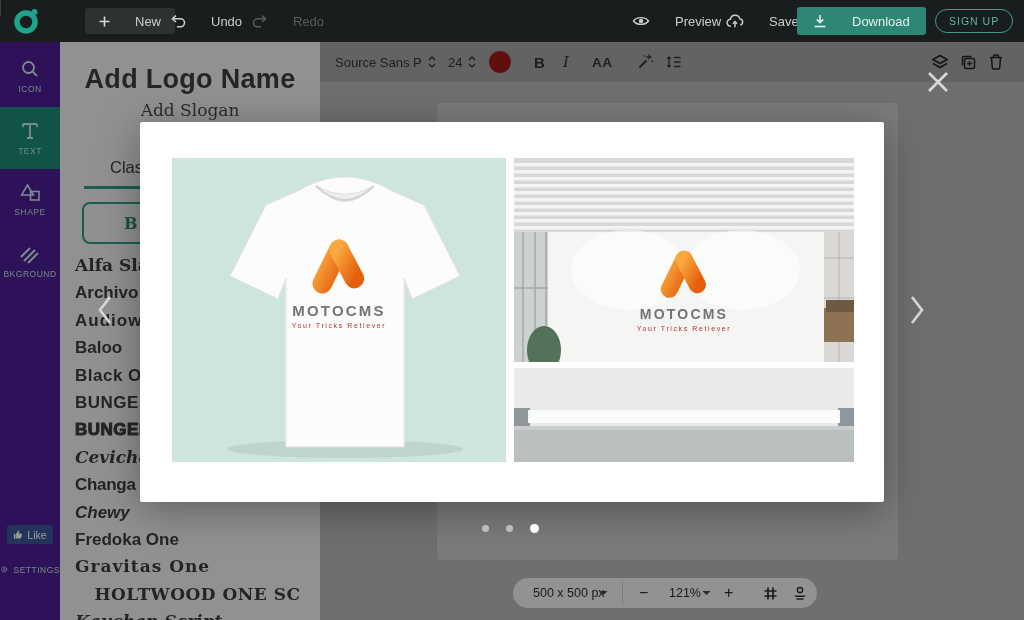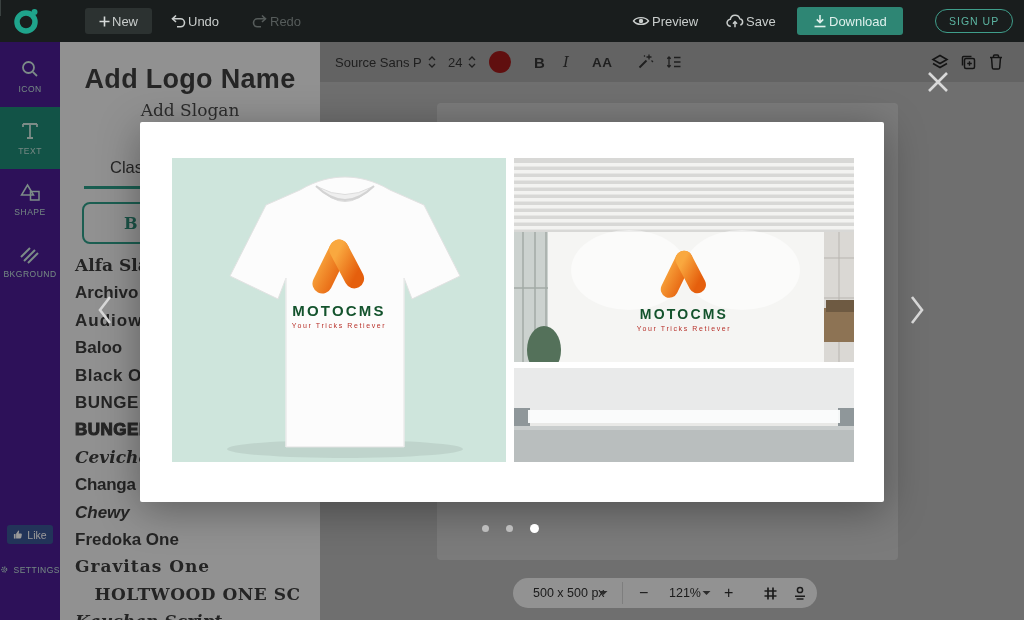--- a/index.html
+++ b/index.html
@@ -3,21 +3,21 @@
 <meta charset="utf-8">
 <style>
   * { margin:0; padding:0; box-sizing:border-box; }
   html,body { width:1024px; height:620px; overflow:hidden; background:#191d1d;
     font-family:"Liberation Sans", sans-serif; }
 
   
   .topbar { position:absolute; left:0; top:0; width:1024px; height:42px;
     background:#191d1d; z-index:100; }
   .tb-item { position:absolute; top:0; height:42px; display:flex; align-items:center;
-    gap:2px; color:#c9cdcc; font-size:13px; cursor:pointer; }
+    gap:25px; color:#c9cdcc; font-size:13px; cursor:pointer; }
   .tb-item svg { display:block; }
   .btn-new { left:85px; background:#2c3231; border-radius:3px; height:26px; top:8px;
     padding:0 14px; }
   .tb-undo { left:170px; }
   .tb-redo { left:252px; color:#565c5b; }
   .tb-preview { left:632px; }
   .tb-save { left:726px; }
   .btn-download { left:797px; top:7px; height:28px; background:#2e8674; color:#dff0ec;
     border-radius:3px; padding:0 16px; }
   .tb-divider { left:915px; top:13px; width:1px; height:16px; background:#3a4140; }
@@ -96,21 +96,21 @@
     background:rgba(0,0,0,0.40); z-index:50; }
   .modal { position:absolute; left:140px; top:122px; width:744px; height:380px;
     background:#ffffff; border-radius:2px; box-shadow:0 8px 40px rgba(0,0,0,.35);
     z-index:60; }
   .mockup { position:absolute; top:36px; overflow:hidden; }
   .mockup-left  { left:32px;  width:334px; height:304px; background:#cee5dc; }
   .mockup-right { left:374px; width:340px; height:304px; background:#e9e9e7; }
   .mockup svg.scene { position:absolute; left:0; top:0; }
   .logo-block { position:absolute; left:50%; transform:translateX(-50%);
     text-align:center; width:170px; }
-  .logo-name { color:#14532d; font-weight:800; font-size:15px; letter-spacing:2.2px;
+  .logo-name { color:#737373; font-weight:800; font-size:15px; letter-spacing:2.2px;
     margin-top:2px; }
   .logo-tagline { color:#b8312a; font-size:7px; letter-spacing:1.6px; margin-top:3px; }
   .mockup-right .logo-name { font-size:14px; }
   .modal-close { position:absolute; left:926px; top:70px; width:26px; height:26px;
     z-index:70; cursor:pointer; }
   .carousel-arrow { position:absolute; top:294px; z-index:70; cursor:pointer; }
   .arrow-left { left:96px; }
   .arrow-right { left:908px; }
   .dots { position:absolute; left:482px; top:524px; display:flex; gap:17px;
     align-items:center; z-index:70; }

